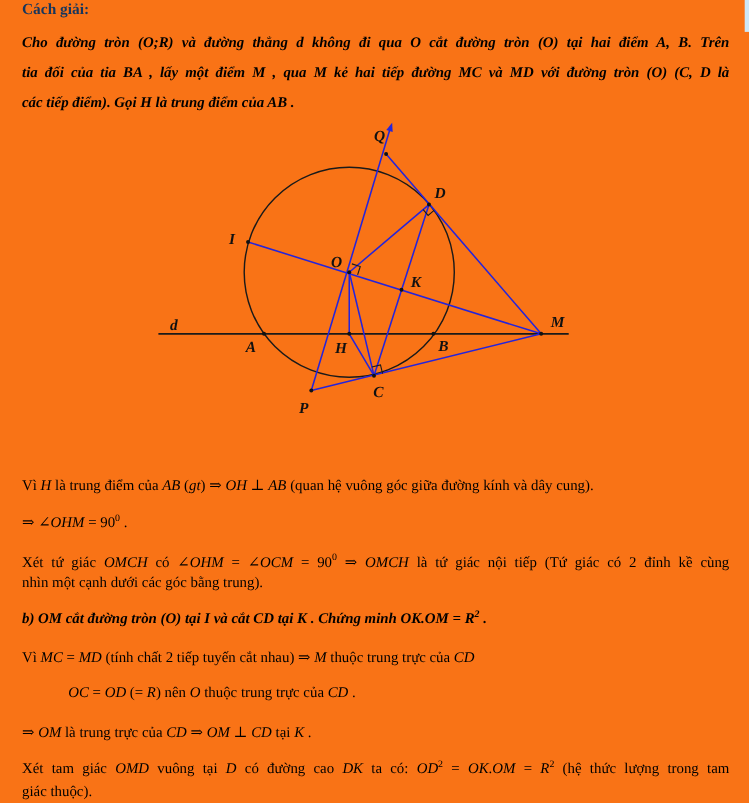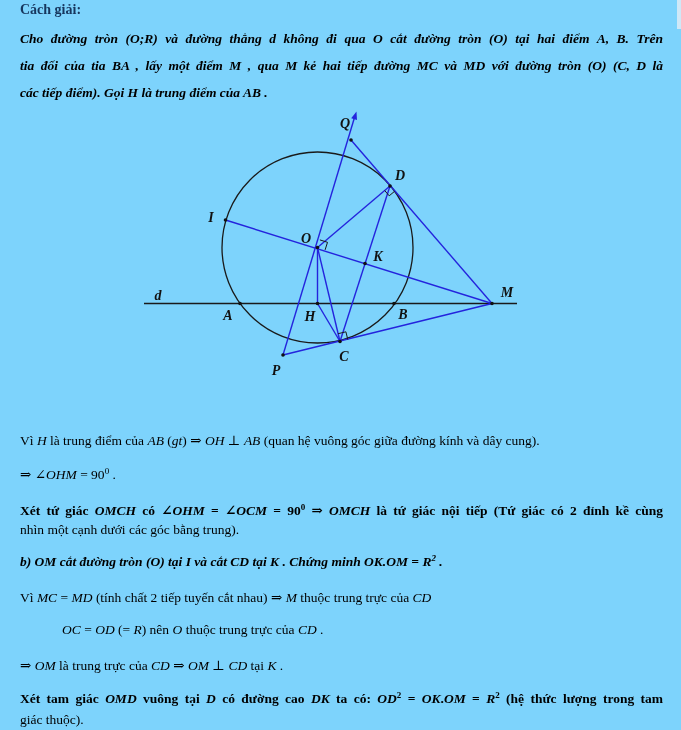--- a/index.html
+++ b/index.html
@@ -1,22 +1,22 @@
 <!DOCTYPE html>
 <html><head>
 <meta charset="utf-8">
 <style>
   html,body{margin:0;padding:0;background:#ffffff;}
   .page{
-    position:relative;width:681px;height:730px;background:#7dd3fc;
+    position:relative;width:681px;height:730px;background:#f97316;
     font-family:"Liberation Serif","DejaVu Serif",serif;color:#000;
     overflow:hidden;
   }
   .tline{position:absolute;left:20px;right:18px;font-size:13.5px;line-height:18px;white-space:normal;}
-  .just{text-align:justify;text-align-last:justify;font-weight:bold;}
+  .just{text-align:justify;text-align-last:justify;}
   .boldital{font-weight:bold;font-style:italic;}
   .heading{position:absolute;left:20px;top:2px;font-size:14px;font-weight:bold;}
   sup{font-size:9px;line-height:0;}
   i{font-style:italic;}
   .svgwrap{position:absolute;left:0;top:0;width:681px;height:730px;}
   .sliver{position:absolute;right:0;top:0;width:4px;height:29px;background:#cfe8f7;}
   text.ptlabel{font-family:"Liberation Serif","DejaVu Serif",serif;font-style:italic;font-weight:bold;font-size:14px;fill:#111;}
 </style>
 </head>
 <body>

